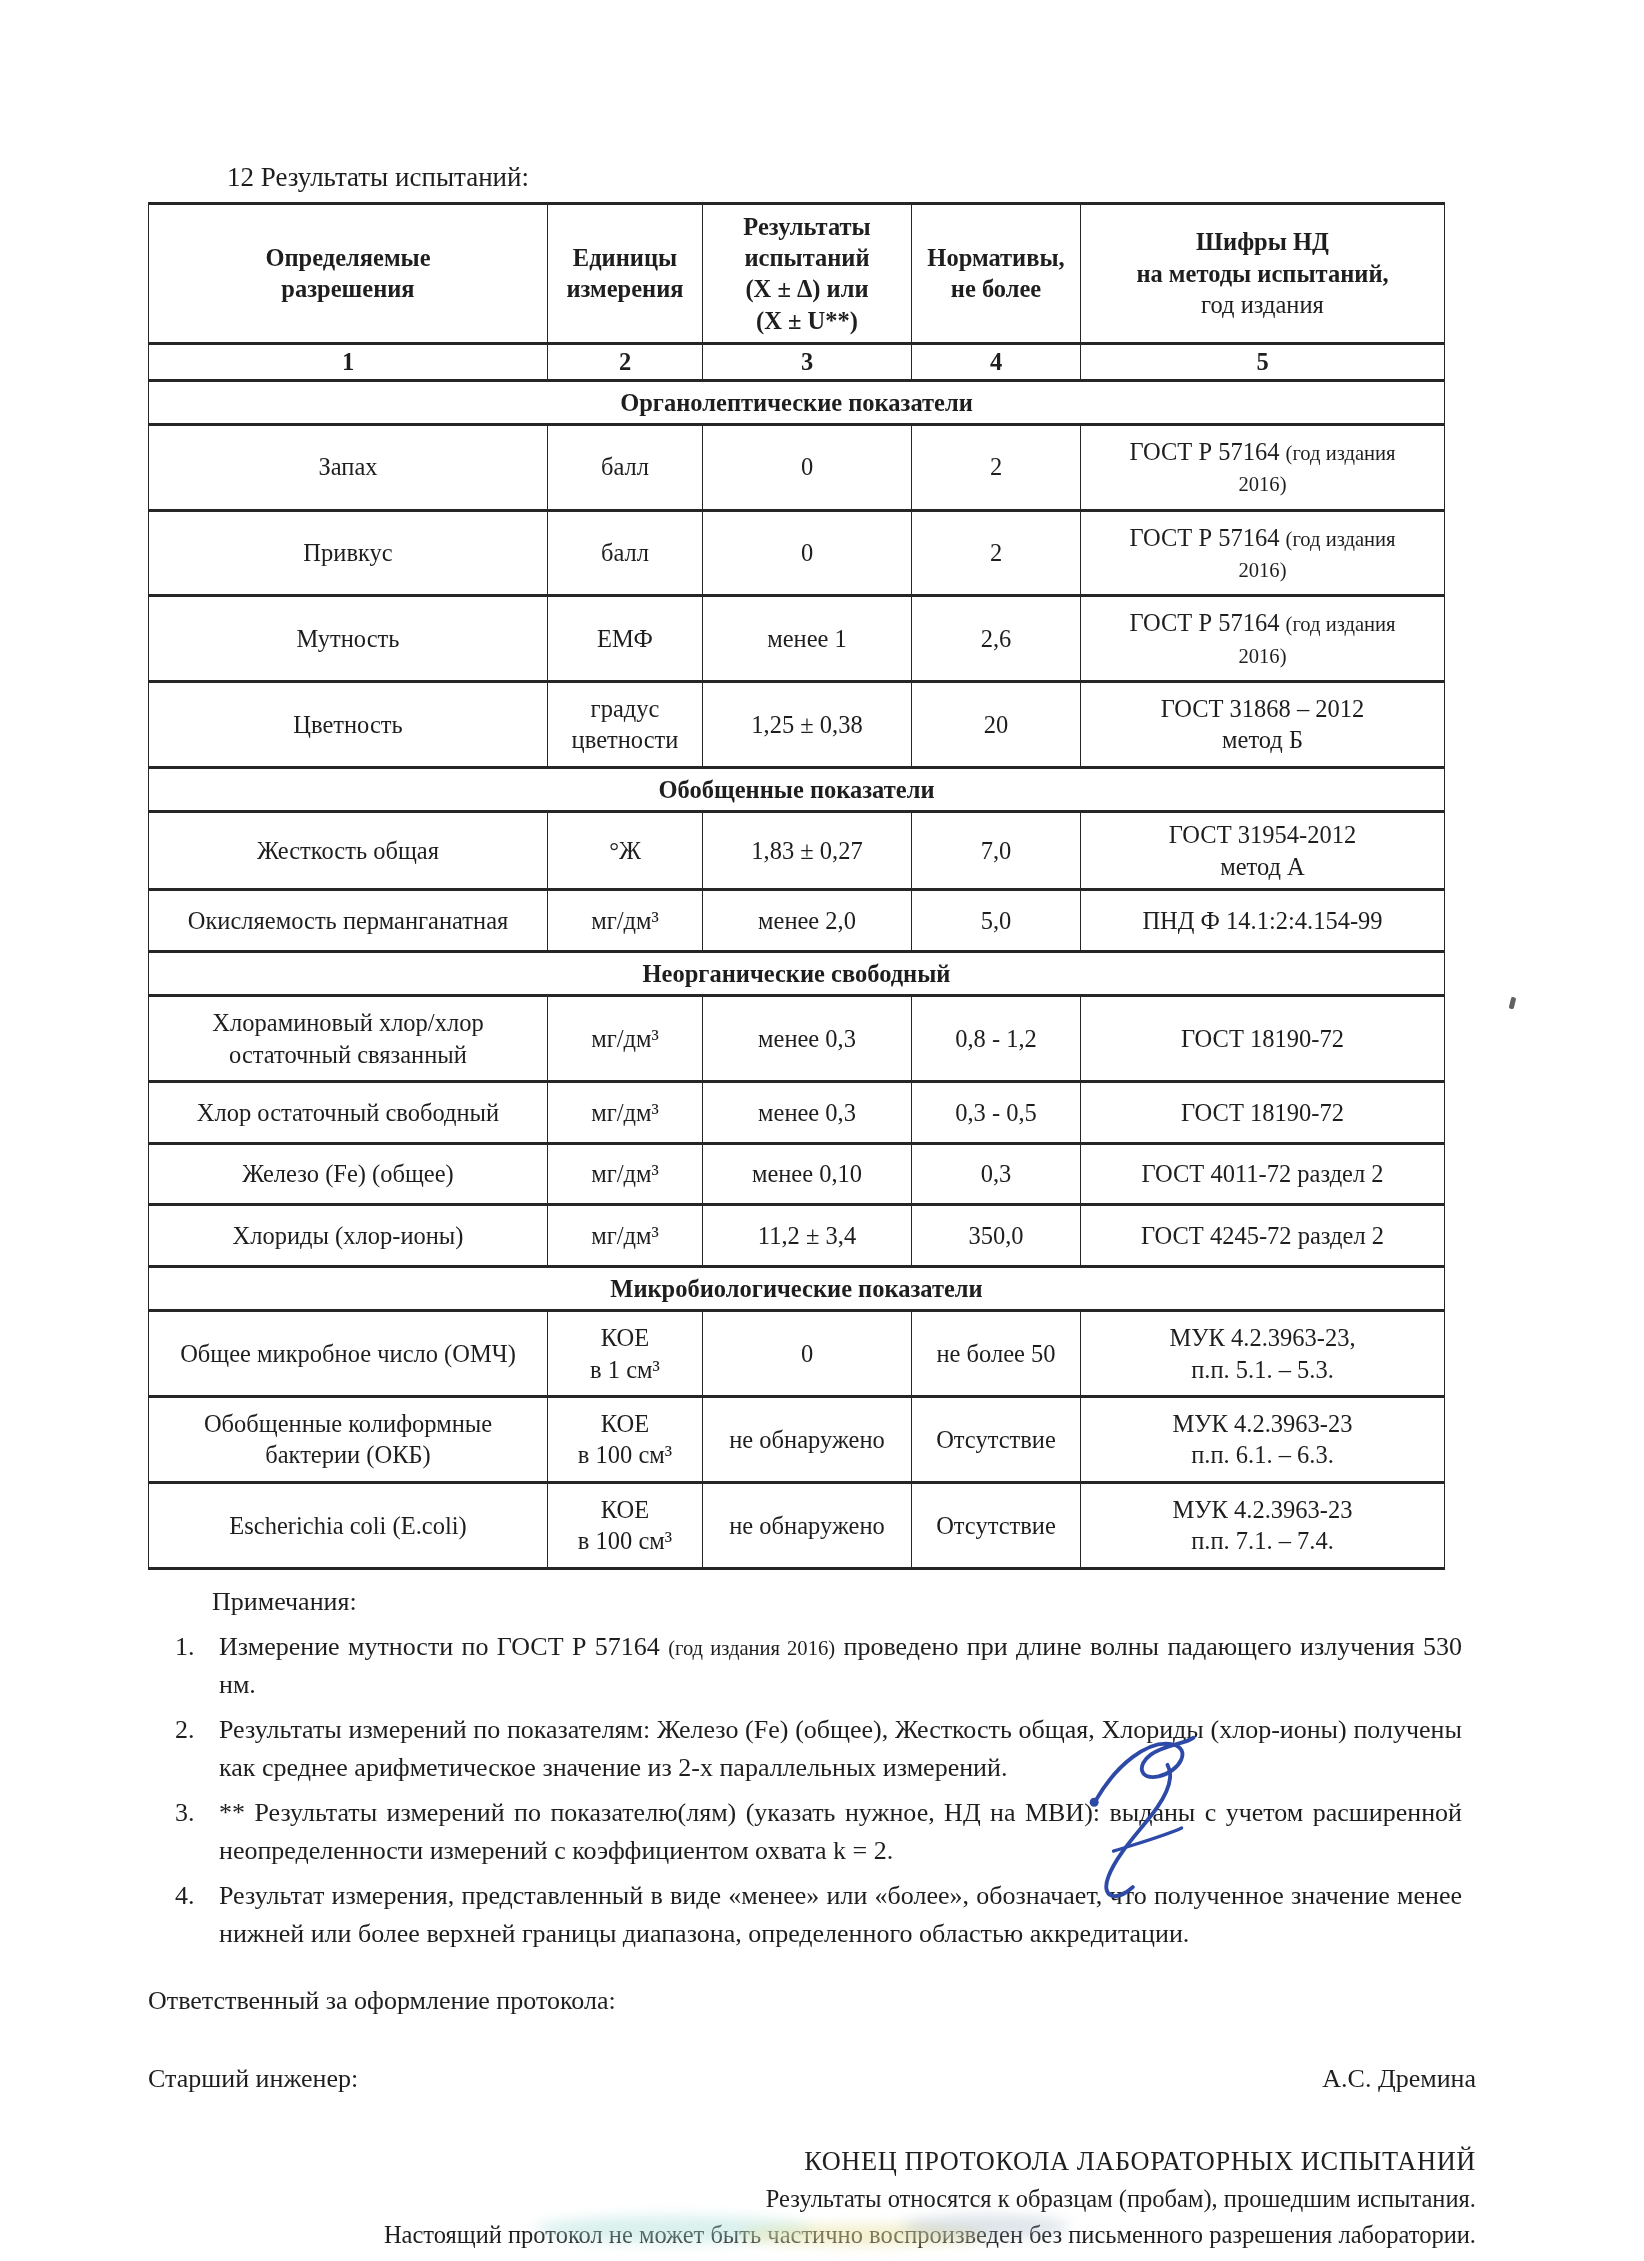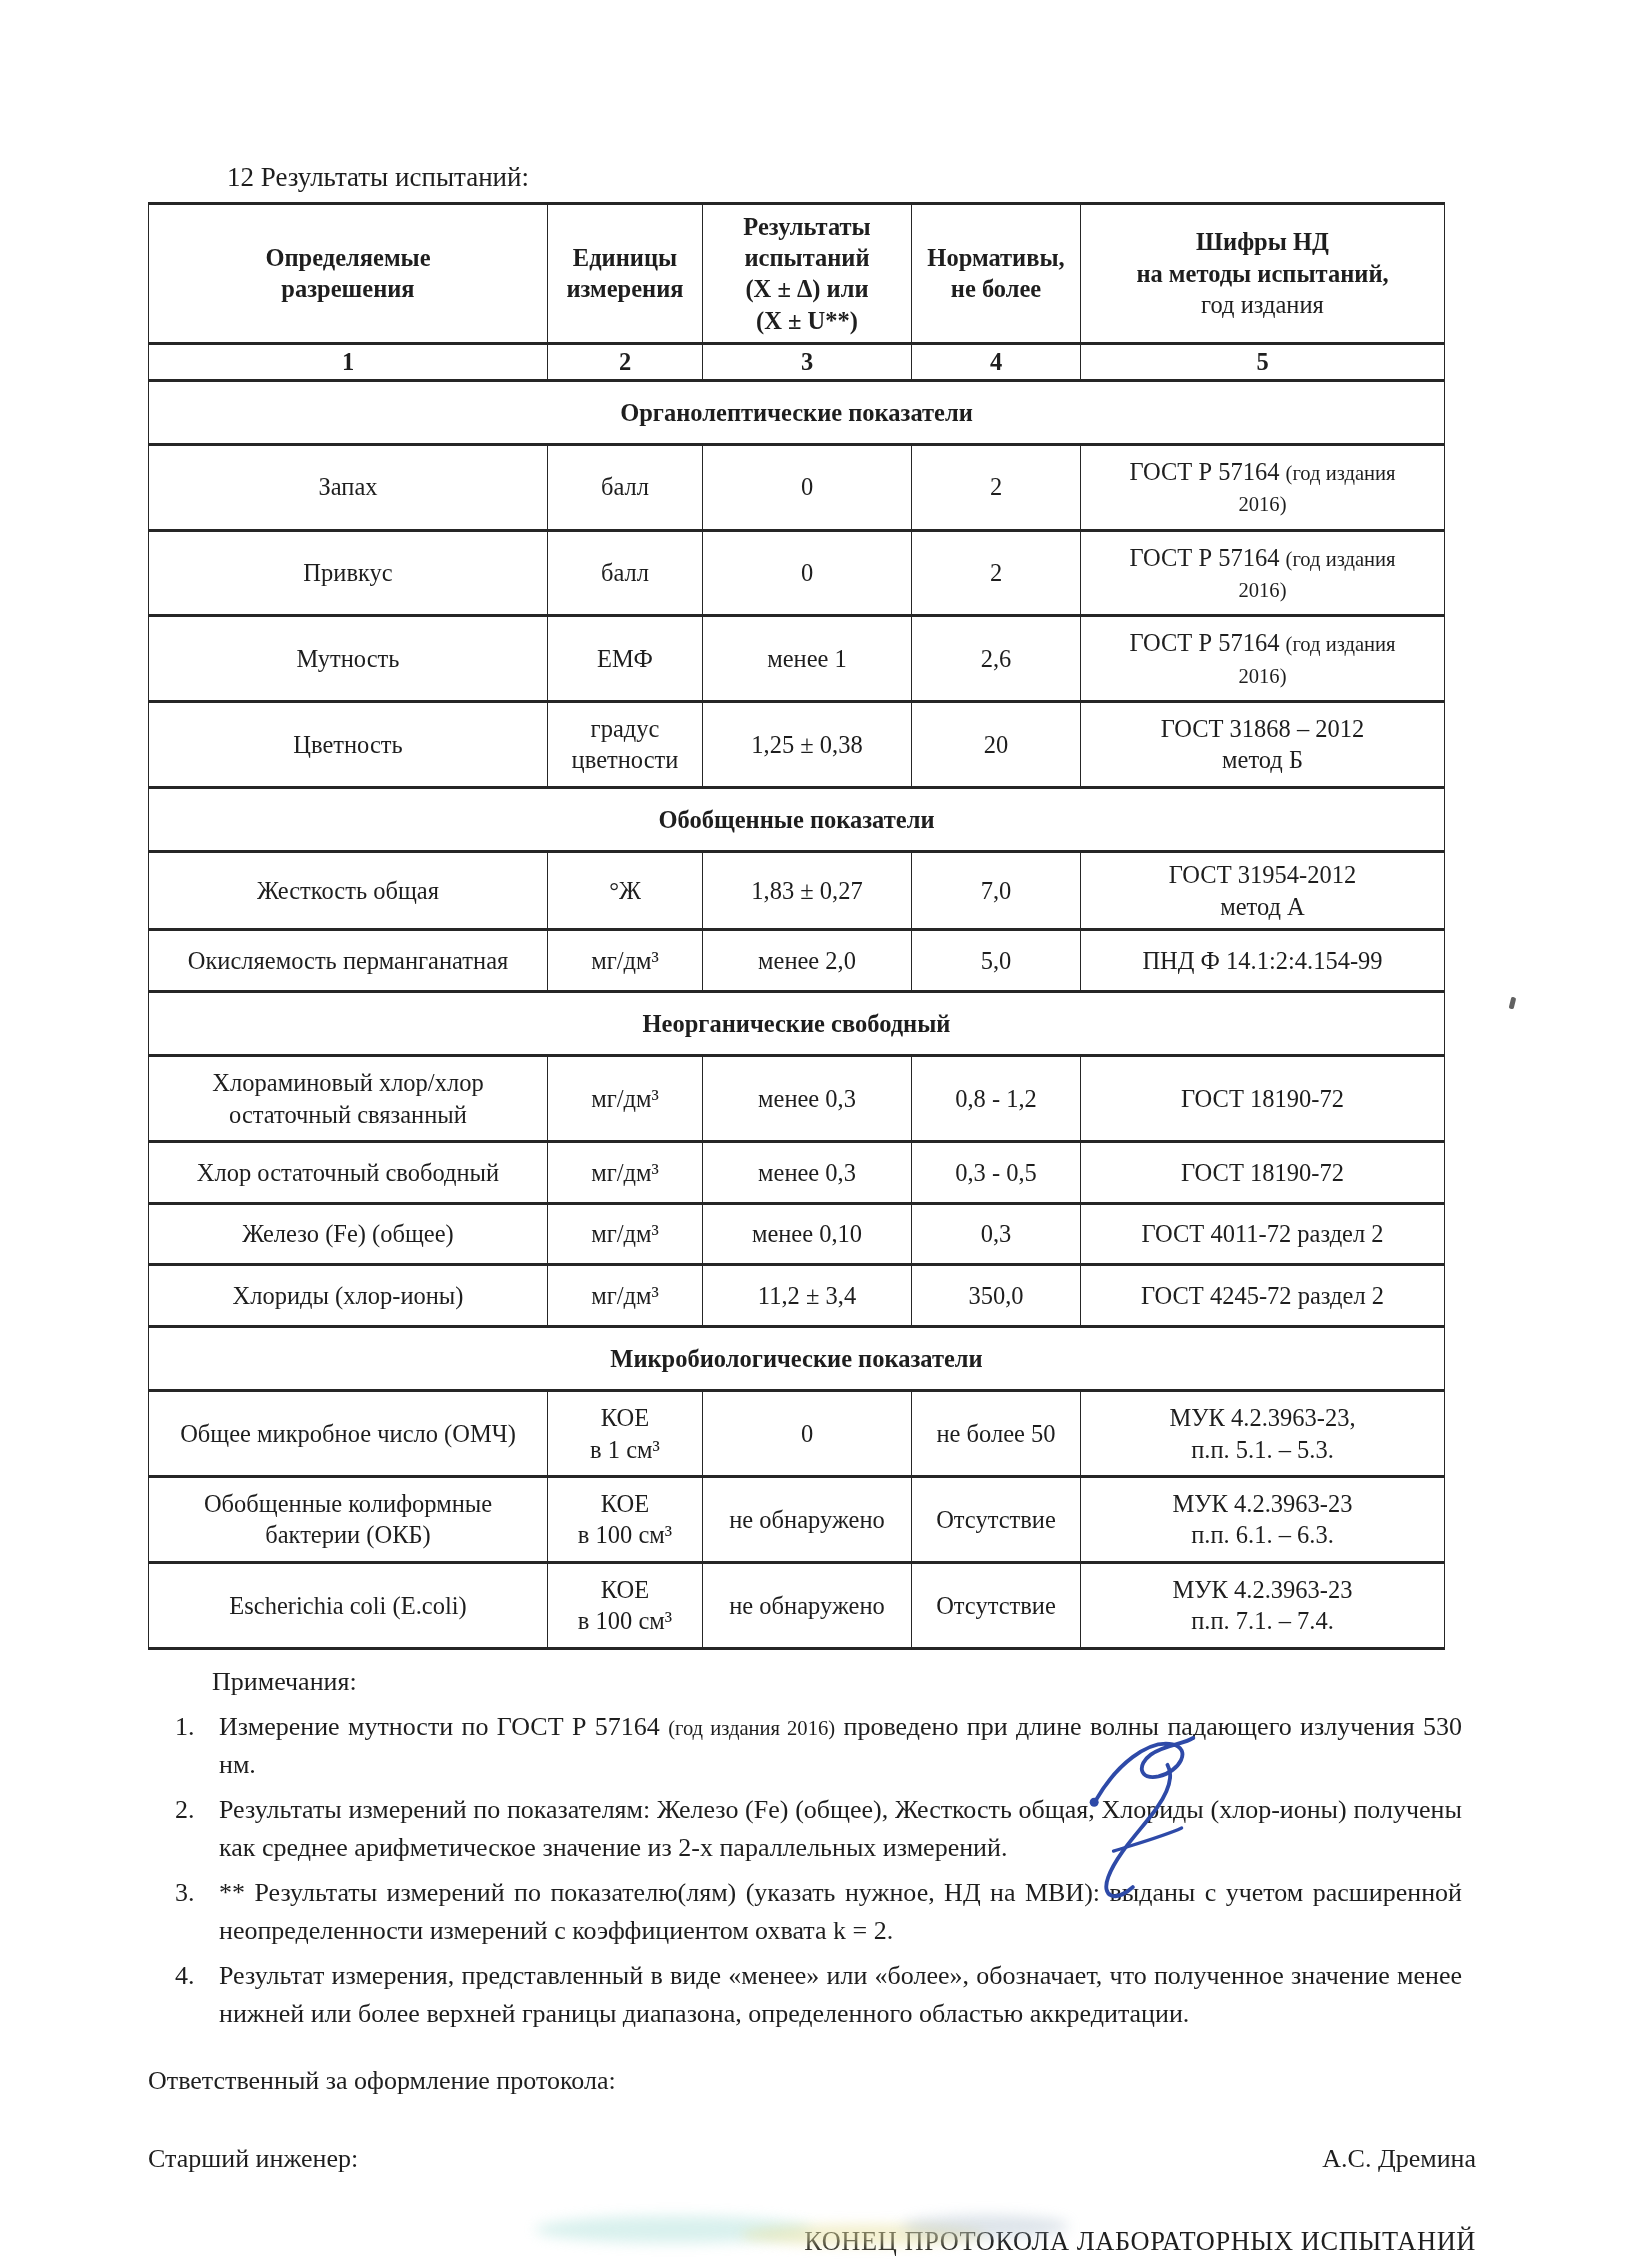--- a/index.html
+++ b/index.html
@@ -33,21 +33,21 @@
     border-bottom-width:3.2px;
     font-size:24.5px;
     line-height:1.28;
     padding:6.4px 10.3px;
     vertical-align:middle;
     text-align:center;
     white-space:pre-line;
   }
   table.results tr.thead td{font-weight:bold;height:129px;padding:3.9px 7.7px;}
   table.results tr.nums td{font-weight:bold;height:30px;padding:1.3px;}
-  table.results tr.sec td{font-weight:bold;height:33px;padding:14px;}
+  table.results tr.sec td{font-weight:bold;height:33px;padding:4px;}
   td.c1{text-align:left;padding-left:15.5px;}
   td.c5{text-align:left;padding-left:17px;}
   .small{font-size:20.6px;}
   .it{font-weight:normal;}
   tr.r-tall td{height:70px;}
   tr.r-med td{height:46px;}
 
   .notes-title{margin:17px 0 11.6px 64px;font-size:26px;}
   .notes{margin-left:27px;width:1287px;}
   .note{display:flex;margin-bottom:6.4px;font-size:26px;line-height:1.47;}

